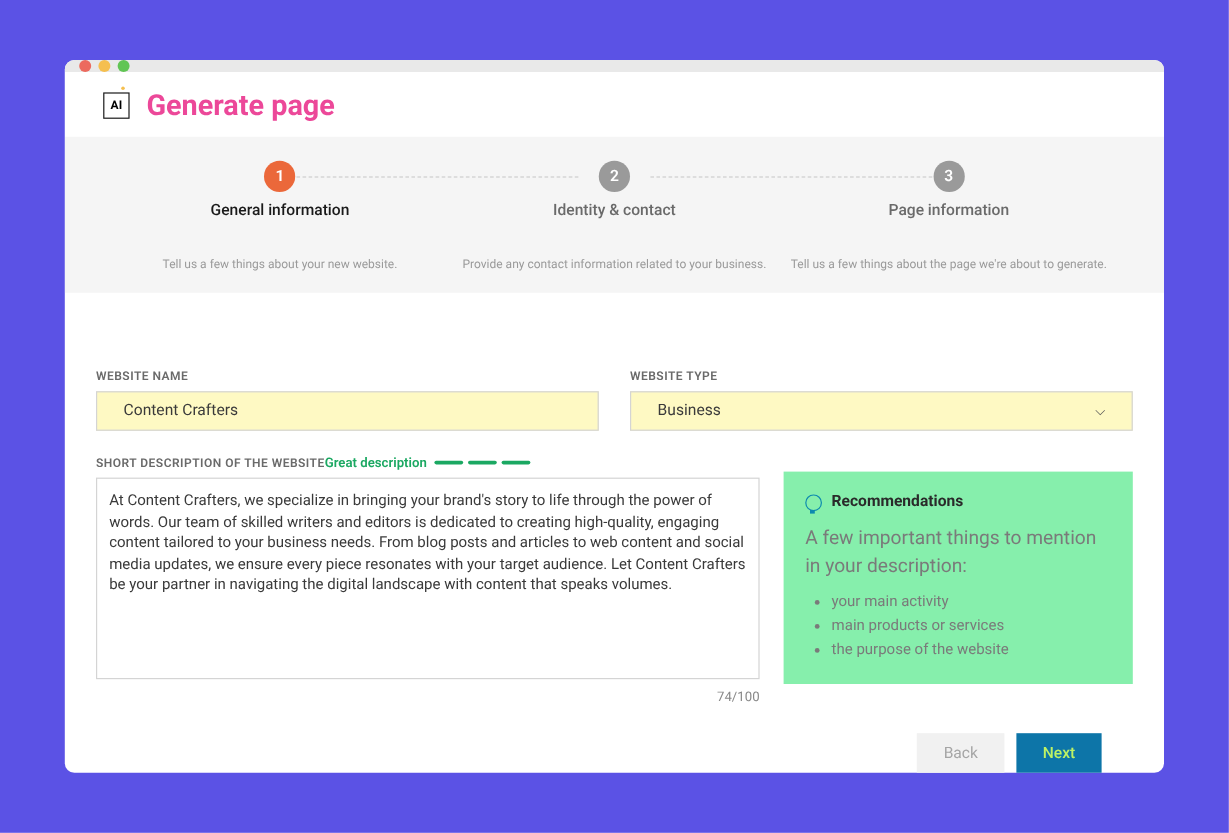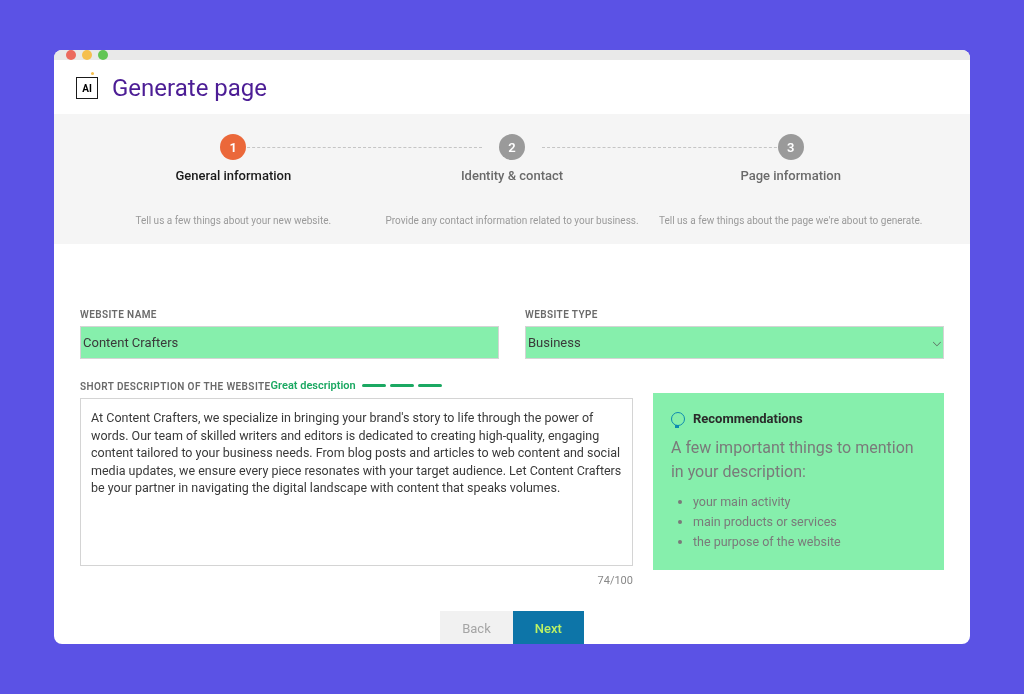--- a/index.html
+++ b/index.html
@@ -29,21 +29,21 @@
       gap: 6px;
     }
     .dot { width: 10px; height: 10px; border-radius: 50%; }
     .dot.red { background: #ec6a5e; }
     .dot.yellow { background: #f5bf4f; }
     .dot.green { background: #61c554; }
     .header {
       display: flex;
       align-items: center;
       gap: 14px;
-      padding: 14px 22px 12px;
+      padding: 14px 32px 12px;
       background: #fff;
     }
     .ai-icon {
       width: 22px;
       height: 22px;
       border: 1.5px solid #1a1a1a;
       display: flex;
       align-items: center;
       justify-content: center;
       font-size: 10px;
@@ -53,22 +53,22 @@
     .ai-icon::before {
       content: '';
       position: absolute;
       top: -6px; right: 3px;
       width: 3px; height: 3px;
       background: #f5bf4f;
       border-radius: 50%;
     }
     .header h1 {
       font-size: 24px;
-      font-weight: 400;
-      color: #4c1d95;
+      font-weight: 700;
+      color: #ec4899;
     }
     .stepper {
       background: #f5f5f5;
       padding: 20px 40px 18px;
       display: flex;
       position: relative;
     }
     .step {
       flex: 1;
       text-align: center;
@@ -122,24 +122,24 @@
     .label {
       font-size: 10px;
       font-weight: 600;
       letter-spacing: 0.4px;
       color: #6a6a6a;
       margin-bottom: 6px;
     }
     .input, .select {
       width: 100%;
       border: 1px solid #d4d4d4;
-      padding: 8px 2px;
+      padding: 8px 22px;
       font-size: 13px;
       color: #3a3a3a;
-      background: #86efac;
+      background: #fef9c3;
       font-family: inherit;
     }
     .select {
       display: flex;
       justify-content: space-between;
       align-items: center;
       cursor: pointer;
     }
     .chev { font-size: 11px; color: #555; }
     .desc-row {
@@ -219,22 +219,22 @@
       list-style: disc;
       padding-left: 22px;
       font-size: 12.5px;
       color: #7a7a7a;
       line-height: 1.6;
     }
     .footer {
       margin-top: auto;
       padding: 24px 26px 18px;
       display: flex;
-      justify-content: center;
-      gap: 0;
+      justify-content: flex-end;
+      gap: 10px;
     }
     .btn {
       padding: 10px 22px;
       font-size: 13px;
       border: none;
       cursor: pointer;
       font-family: inherit;
     }
     .btn-back { background: #f1f1f1; color: #a5a5a5; }
     .btn-next { background: #0d75a8; color: #bef264; font-weight: 500; }

